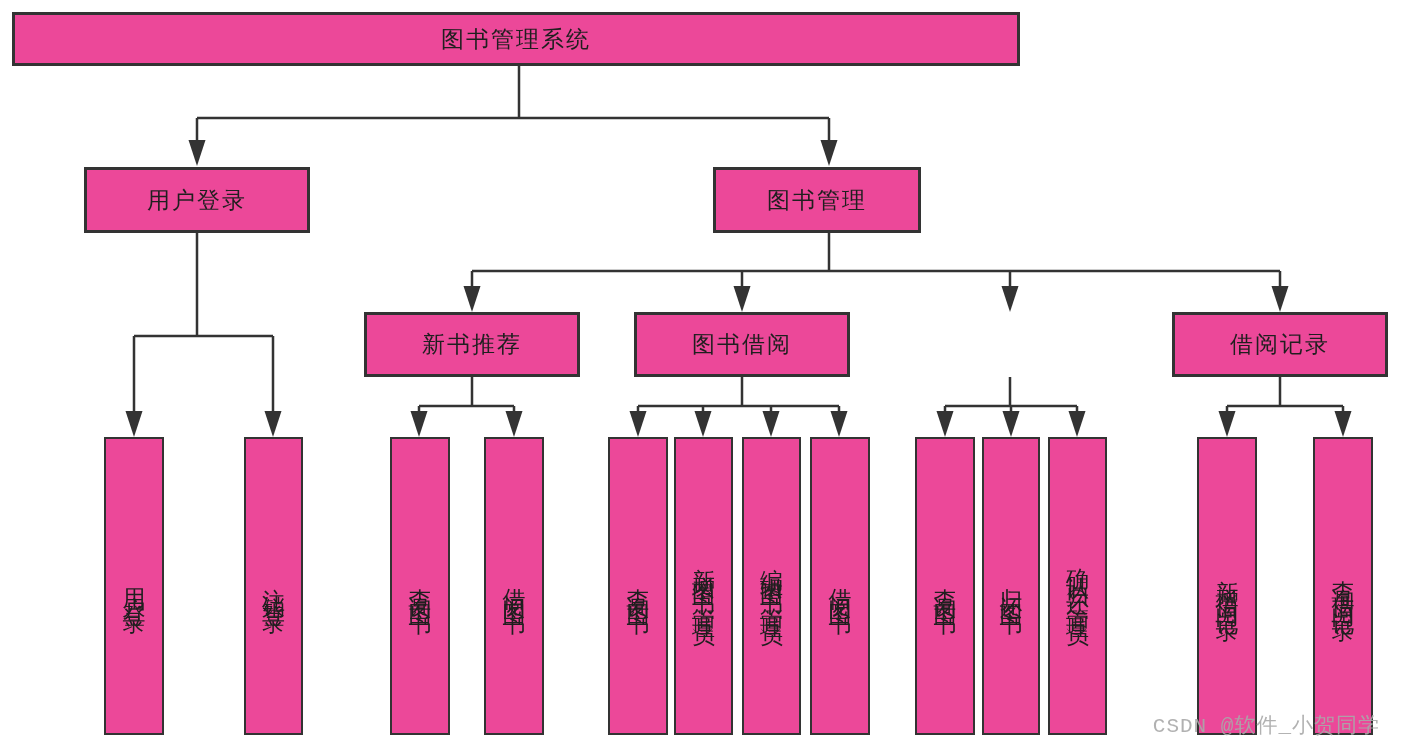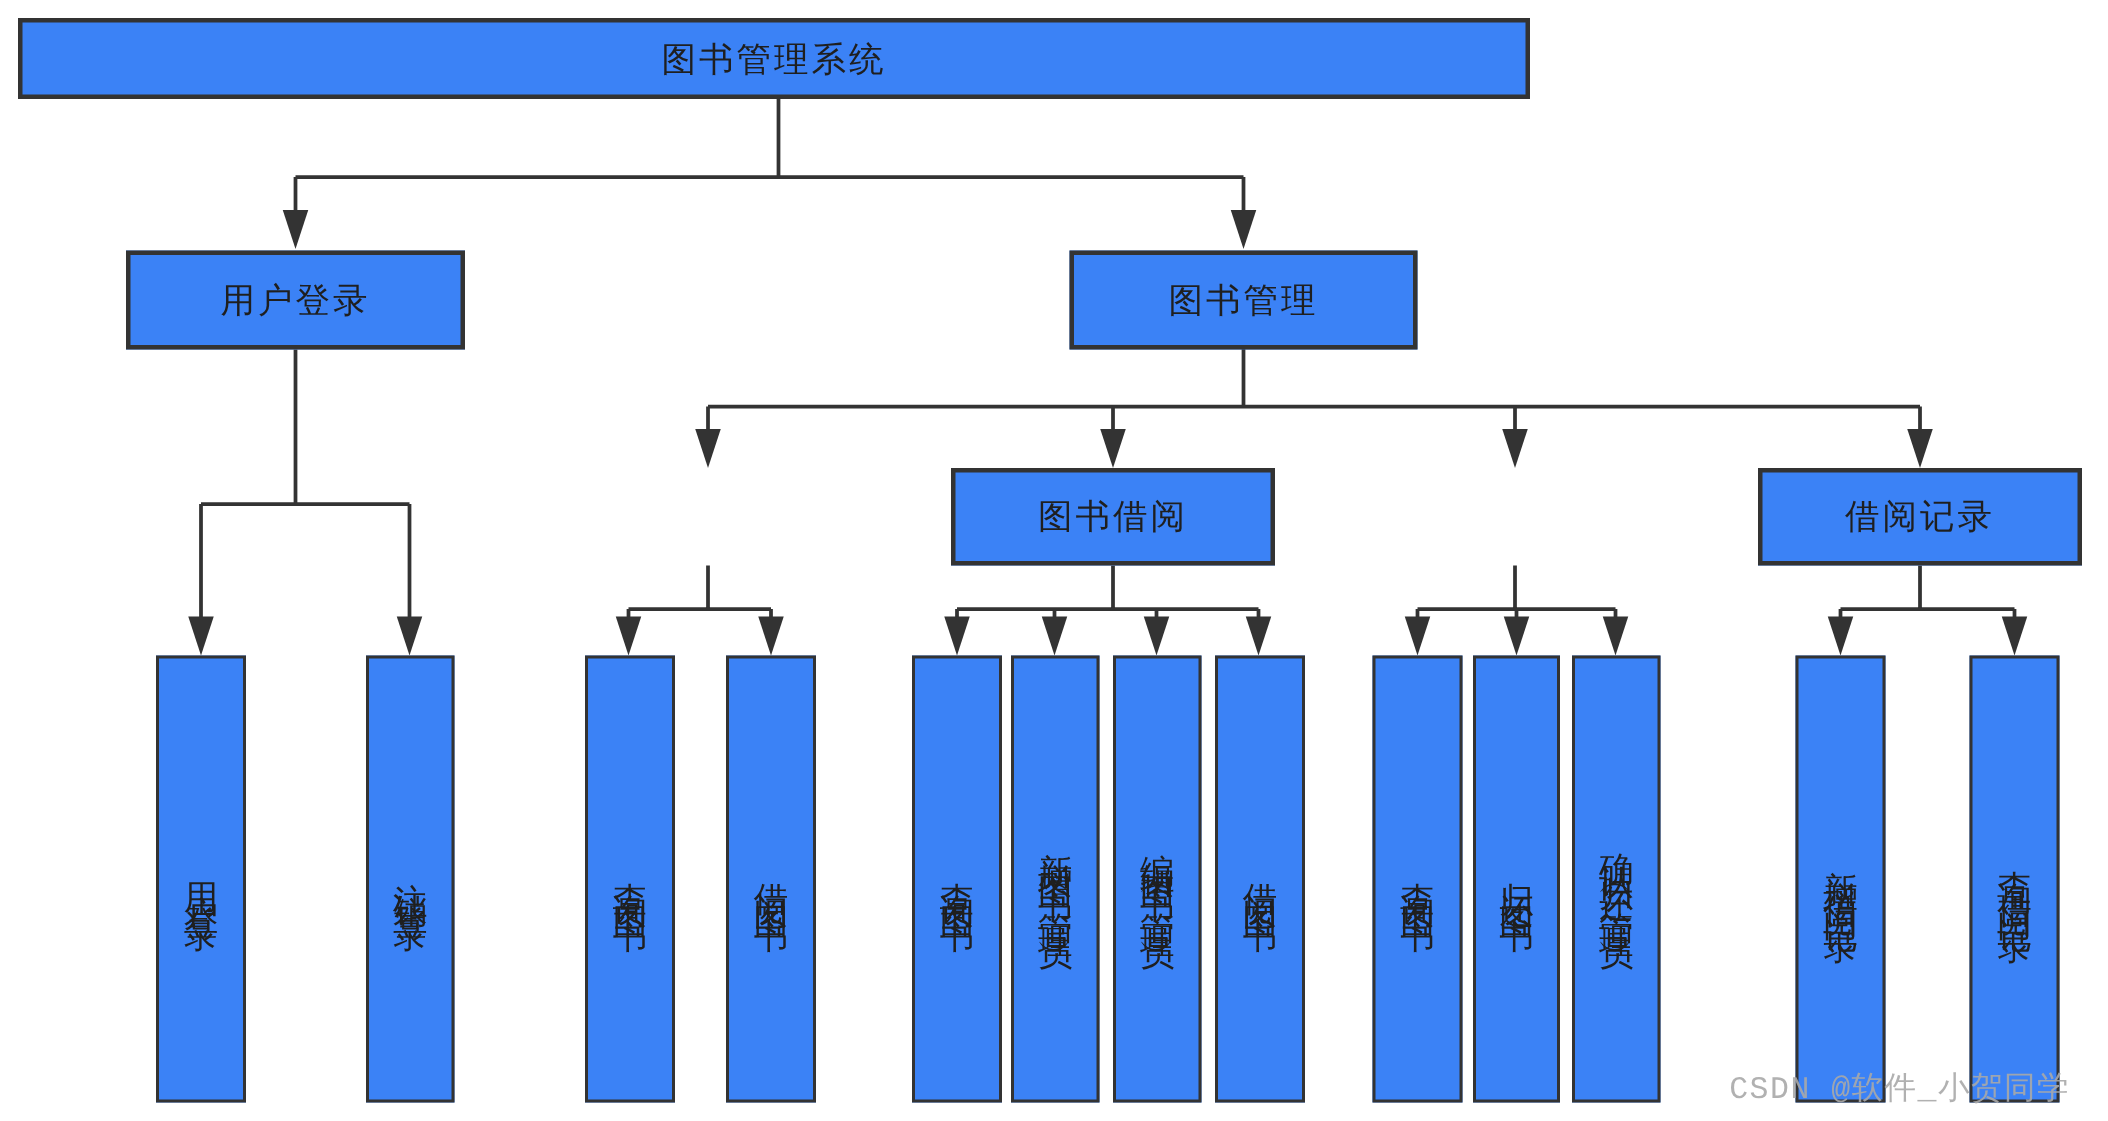--- a/index.html
+++ b/index.html
@@ -17,21 +17,21 @@
   }
   #connectors {
     position: absolute;
     left: 0;
     top: 0;
     width: 1405px;
     height: 747px;
   }
   .node {
     position: absolute;
-    background: #3b82f6;
+    background: #ec4899;
     border: 3px solid #333333;
     box-sizing: border-box;
     display: flex;
     align-items: center;
     justify-content: center;
     color: #1f1f1f;
     font-size: 23px;
     letter-spacing: 2px;
     white-space: nowrap;
   }
@@ -42,21 +42,21 @@
     writing-mode: vertical-rl;
     text-orientation: mixed;
     letter-spacing: 8px;
     line-height: 1;
     white-space: nowrap;
   }
   
   .n-root   { left: 12px;   top: 12px;  width: 1008px; height: 54px; }
   
   .n-login  { left: 84px;   top: 167px; width: 226px;  height: 66px; }
-  .n-mgmt   { left: 713px;  top: 167px; width: 232px;  height: 66px; }
+  .n-mgmt   { left: 713px;  top: 167px; width: 208px;  height: 66px; }
   
   .n-l3     { top: 312px; height: 65px; width: 216px; }
   .n-rec    { left: 364px;  }
   .n-borrow { left: 634px; align-items: center;  }
   .n-cur    { left: 902px;  }
   .n-hist   { left: 1172px; }
   
   .leaf     { top: 437px; height: 298px; }
   .lf-1  { left: 104px;  width: 60px; }
   .lf-2  { left: 244px;  width: 59px; }
@@ -157,20 +157,23 @@
     <span>图书管理系统</span>
   </div>
 
   <div class="node n-login">
     <span>用户登录</span>
   </div>
   <div class="node n-mgmt">
     <span>图书管理</span>
   </div>
 
+  <div class="node n-l3 n-rec">
+    <span>新书推荐</span>
+  </div>
   <div class="node n-l3 n-borrow">
     <span>图书借阅</span>
   </div>
   <div class="node n-l3 n-hist">
     <span>借阅记录</span>
   </div>
 
   <div class="node leaf lf-1">
     <span class="vtext">用户登录</span>
   </div>

